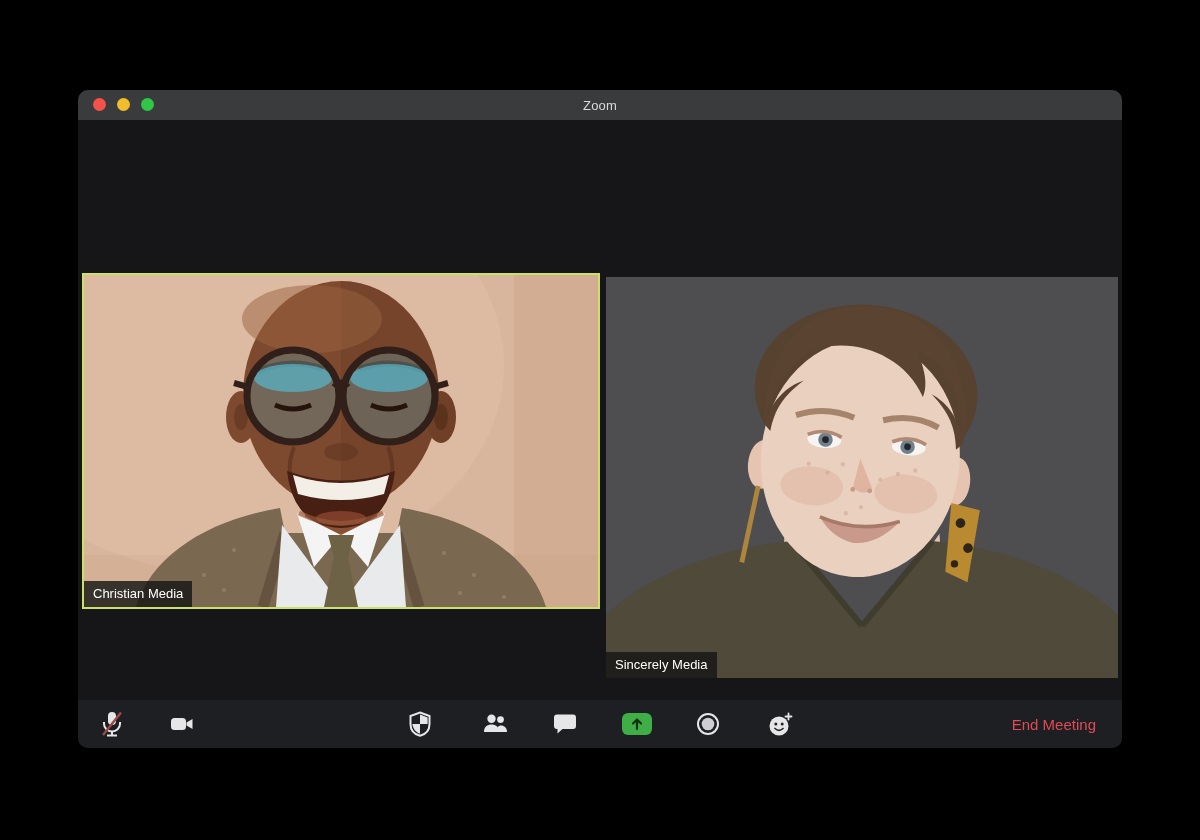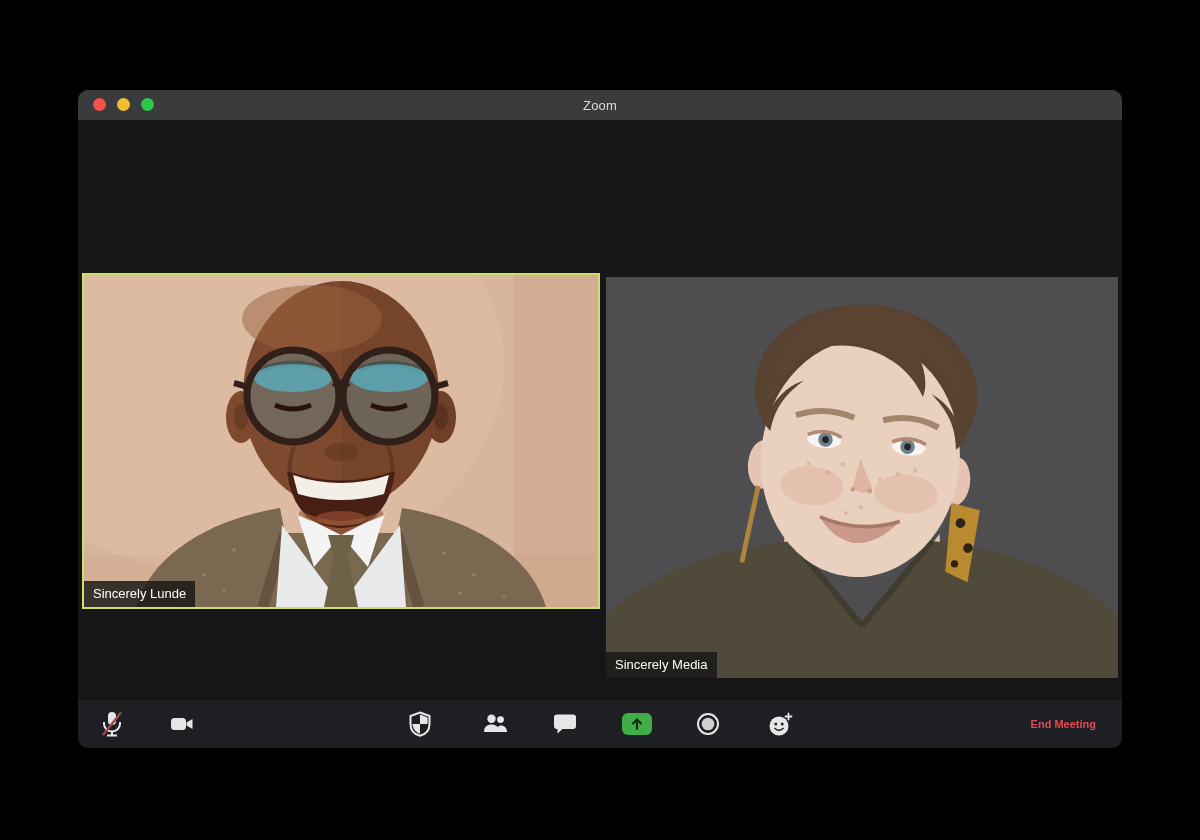--- a/index.html
+++ b/index.html
@@ -34,21 +34,21 @@
   .toolbar { position:absolute; left:0; right:0; bottom:0; height:48px;
              background:var(--toolbar_bg,#1e1f22); }
   .tb-btn { position:absolute; top:4px; width:40px; height:40px;
             display:flex; align-items:center; justify-content:center; cursor:pointer;
             background:transparent; border:none; }
   .share-pill { width:30px; height:22px; border-radius:6px;
                 background:var(--share_green,#3fae47);
                 display:flex; align-items:center; justify-content:center; }
   .end-meeting { position:absolute; right:26px; top:0; height:48px;
                  display:flex; align-items:center;
-                 color:var(--end_meeting_red,#e04b55); font-size:11px; font-weight:700;
+                 color:var(--end_meeting_red,#e04b55); font-size:15px; font-weight:400;
                  background:transparent; border:none; cursor:pointer; }
 </style>
 </head>
 <body>
 
 <div class="desktop">
 
   <div class="zoom-window">
 
     <div class="titlebar">
@@ -125,21 +125,21 @@
 
           <ellipse cx="257" cy="177" rx="17" ry="9" fill="#5e341f" opacity="0.55"></ellipse>
           <path d="M210,172 Q199,200 216,222" stroke="#542e1b" stroke-width="4" fill="none" opacity="0.55"></path>
           <path d="M304,172 Q315,200 298,222" stroke="#542e1b" stroke-width="4" fill="none" opacity="0.55"></path>
 
           <path d="M203,196 Q257,215 311,196 Q305,251 257,253 Q209,251 203,196 Z" fill="#471f13"></path>
           <path d="M209,200 Q257,216 305,200 L300,219 Q257,231 214,219 Z" fill="#f3eee6"></path>
           <ellipse cx="257" cy="243" rx="25" ry="7" fill="#8a4530" opacity="0.8"></ellipse>
           <path d="M215,238 Q257,259 299,238" stroke="#9b5b3b" stroke-width="5" fill="none" opacity="0.65"></path>
         </svg>
-        <div class="name-badge">Sincerely Lunde</div>
+        <div class="name-badge">Christian Media</div>
       </div>
 
       <div class="tile passive">
         <svg viewBox="0 0 512 331" preserveAspectRatio="xMidYMid slice">
 
           <rect width="512" height="331" fill="#4b4a4d"></rect>
           <ellipse cx="256" cy="130" rx="310" ry="230" fill="#525153" opacity="0.45"></ellipse>
 
           <path d="M220,168 L220,232 C240,250 272,250 292,232 L292,168 Z" fill="#e0bcaa"></path>
           <path d="M192,212 L256,302 L320,212 L326,331 L186,331 Z" fill="#e3c2b0"></path>

